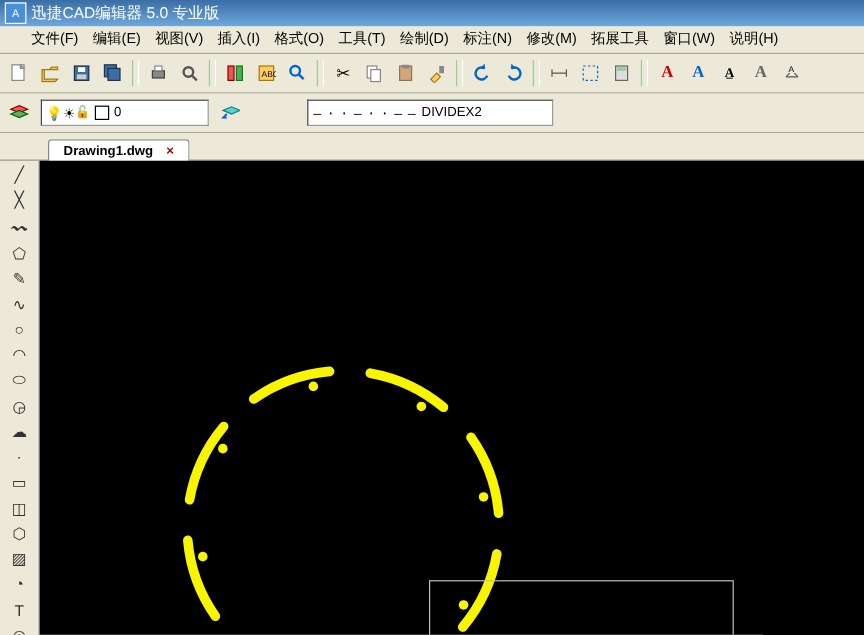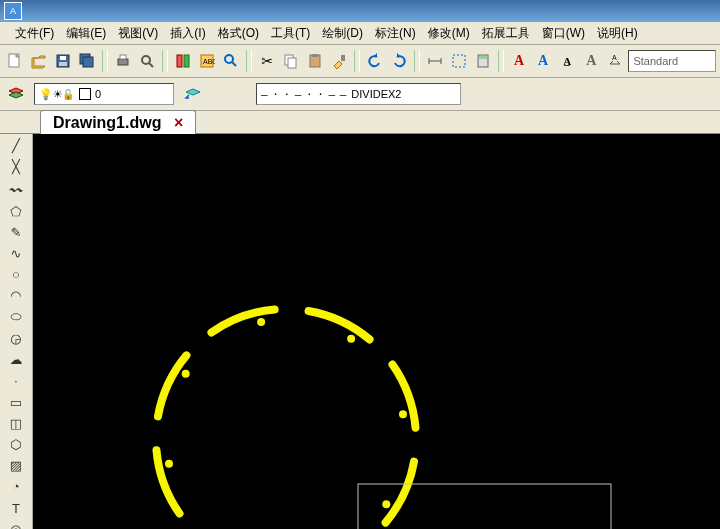--- a/index.html
+++ b/index.html
@@ -1,46 +1,47 @@
 <!DOCTYPE html>
 <html><head>
 <meta charset="utf-8">
 <style>
   html,body{margin:0;padding:0;width:720px;height:529px;font-family:"SimSun","Microsoft YaHei",sans-serif;font-size:12px;background:#ece9d8;overflow:hidden}
   .title-bar{height:22px;background:linear-gradient(#3a6ea5,#6fa8dc);color:#fff;display:flex;align-items:center;padding:0 4px;font-size:13px}
   .title-bar .icon{width:16px;height:16px;background:#4a90d9;border:1px solid #fff;margin-right:4px;display:inline-flex;align-items:center;justify-content:center;font-size:9px;color:#fff}
-  .menu-bar{height:22px;background:#ece9d8;display:flex;align-items:center;padding:0 9px;border-bottom:1px solid #aca899}
+  .menu-bar{height:22px;background:#ece9d8;display:flex;align-items:flex-start;padding:0 20px;border-bottom:1px solid #aca899}
   .menu-bar span{padding:2px 6px;cursor:default}
   .toolbar{height:28px;background:#ece9d8;display:flex;align-items:center;padding:2px 4px;border-bottom:1px solid #aca899;gap:2px}
   .toolbar .btn{width:22px;height:22px;display:flex;align-items:center;justify-content:center;border:1px solid transparent;font-size:14px}
   .toolbar .sep{width:4px;height:22px;border-left:1px solid #9c9;border-right:1px solid #fff;margin:0 2px}
   .toolbar .style-sel{width:85px;height:20px;border:1px inset #999;background:#fff;padding:0 4px;display:flex;align-items:center;font-size:11px;color:#666}
   .layer-bar{height:28px;background:#ece9d8;display:flex;align-items:center;padding:2px 4px;border-bottom:1px solid #aca899;gap:6px}
   .layer-bar .btn{width:22px;height:22px;display:flex;align-items:center;justify-content:center;border:1px solid transparent;font-size:13px}
   .layer-combo{height:20px;border:1px inset #999;background:#fff;display:flex;align-items:center;padding:0 4px;font-size:11px}
   .layer-combo.sm{width:130px}
   .layer-combo.md{width:225px}
   .layer-combo.lg{width:195px}
   .tab-bar{height:22px;background:#ece9d8;display:flex;align-items:end;padding:0 4px 0 40px;border-bottom:1px solid #888;gap:2px}
-  .tab{padding:3px 12px 2px;background:#efefef;border:1px solid #888;border-bottom:none;border-radius:3px 3px 0 0;font-size:16px;position:relative;top:1px}
+  .tab{padding:3px 12px 2px;background:#efefef;border:1px solid #888;border-bottom:none;border-radius:3px 3px 0 0;font-size:11px;position:relative;top:1px}
   .tab.active{background:#fff;font-weight:bold}
   .tab .x{margin-left:8px;color:#a00;font-weight:bold}
   .work{position:relative;display:flex;height:405px}
   .left-tools{width:32px;background:#ece9d8;border-right:1px solid #aca899;display:flex;flex-direction:column;align-items:center;padding-top:2px;gap:2px}
   .left-tools .tl{width:24px;height:20px;display:flex;align-items:center;justify-content:center;border:1px solid transparent;font-size:13px;color:#333}
   .canvas{flex:1;background:#000;position:relative;overflow:hidden}
   svg.draw{position:absolute;left:0;top:0}
   .A-btn{font-family:serif;font-weight:bold}
   .red{color:#c00}.blue{color:#06c}.gray{color:#666}
 </style>
 </head>
 <body>
 
 <div class="title-bar">
   <span class="icon">A</span>
+  <span>迅捷CAD编辑器 5.0 专业版</span>
 </div>
 
 <div class="menu-bar">
   <span>文件(F)</span>
   <span>编辑(E)</span>
   <span>视图(V)</span>
   <span>插入(I)</span>
   <span>格式(O)</span>
   <span>工具(T)</span>
   <span>绘制(D)</span>
@@ -165,21 +166,20 @@
   <div class="btn A-btn blue">A</div>
   <div class="btn A-btn" style="font-size:11px">A̲</div>
   <div class="btn A-btn gray">A</div>
   <div class="btn">
       <svg width="16" height="16">
         <line x1="3" y1="11" x2="13" y2="11" stroke="#555"></line>
         <path d="M3 11 L6 8 M13 11 L10 8" stroke="#555"></path>
         <text x="5" y="7" font-size="7">A</text>
       </svg>
     </div>
-  <div class="style-sel">Standard</div>
 </div>
 
 <div class="layer-bar">
   <div class="btn">
       <svg width="18" height="18">
         <path d="M2 6 L9 3 L16 6 L9 9z" fill="#f55" stroke="#800"></path>
         <path d="M2 10 L9 7 L16 10 L9 13z" fill="#6a6" stroke="#060"></path>
       </svg>
     </div>
   <div class="layer-combo sm">

